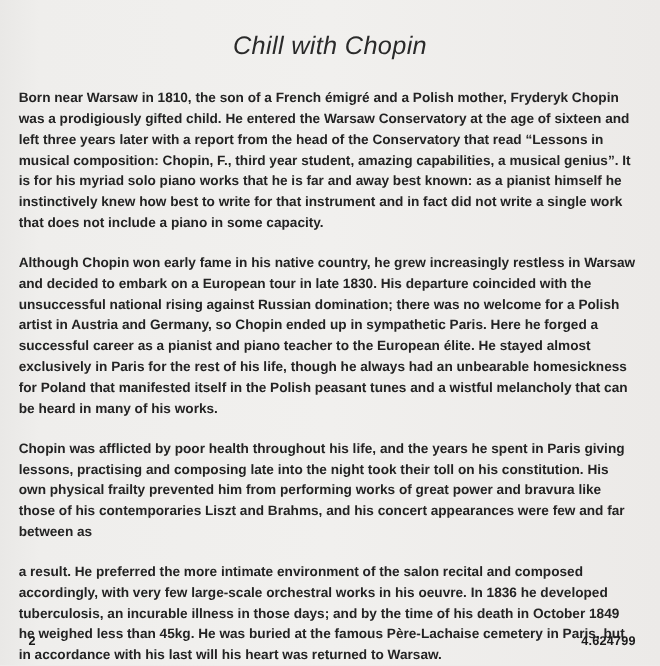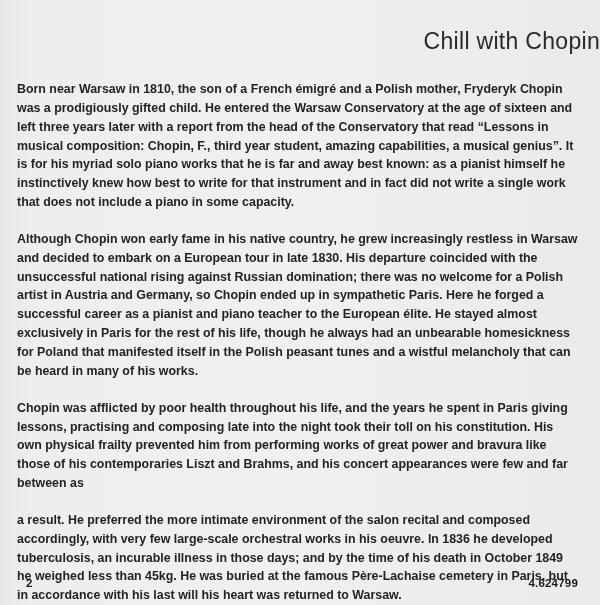--- a/index.html
+++ b/index.html
@@ -15,28 +15,29 @@
     overflow: hidden;
     position: relative;
   }
   .page {
     position: absolute;
     inset: 0;
     background: linear-gradient(to right, #e9e8e6 0%, #efeeec 6%, #f1f0ee 50%, #eceae8 100%);
     padding: 0;
   }
   .title {
-    text-align: right;
+    text-align: center;
     font-size: 23px;
     font-weight: 400;
     letter-spacing: 0.3px;
     color: #2a2a2a;
     margin: 0;
     padding-top: 28px;
     padding-bottom: 0;
+    font-style: italic;
   }
   .body-text {
     position: absolute;
     top: 80px;
     left: 17px;
     right: 22px;
     font-weight: bold;
   }
   .body-text p {
     margin: 0 0 18px 0;

